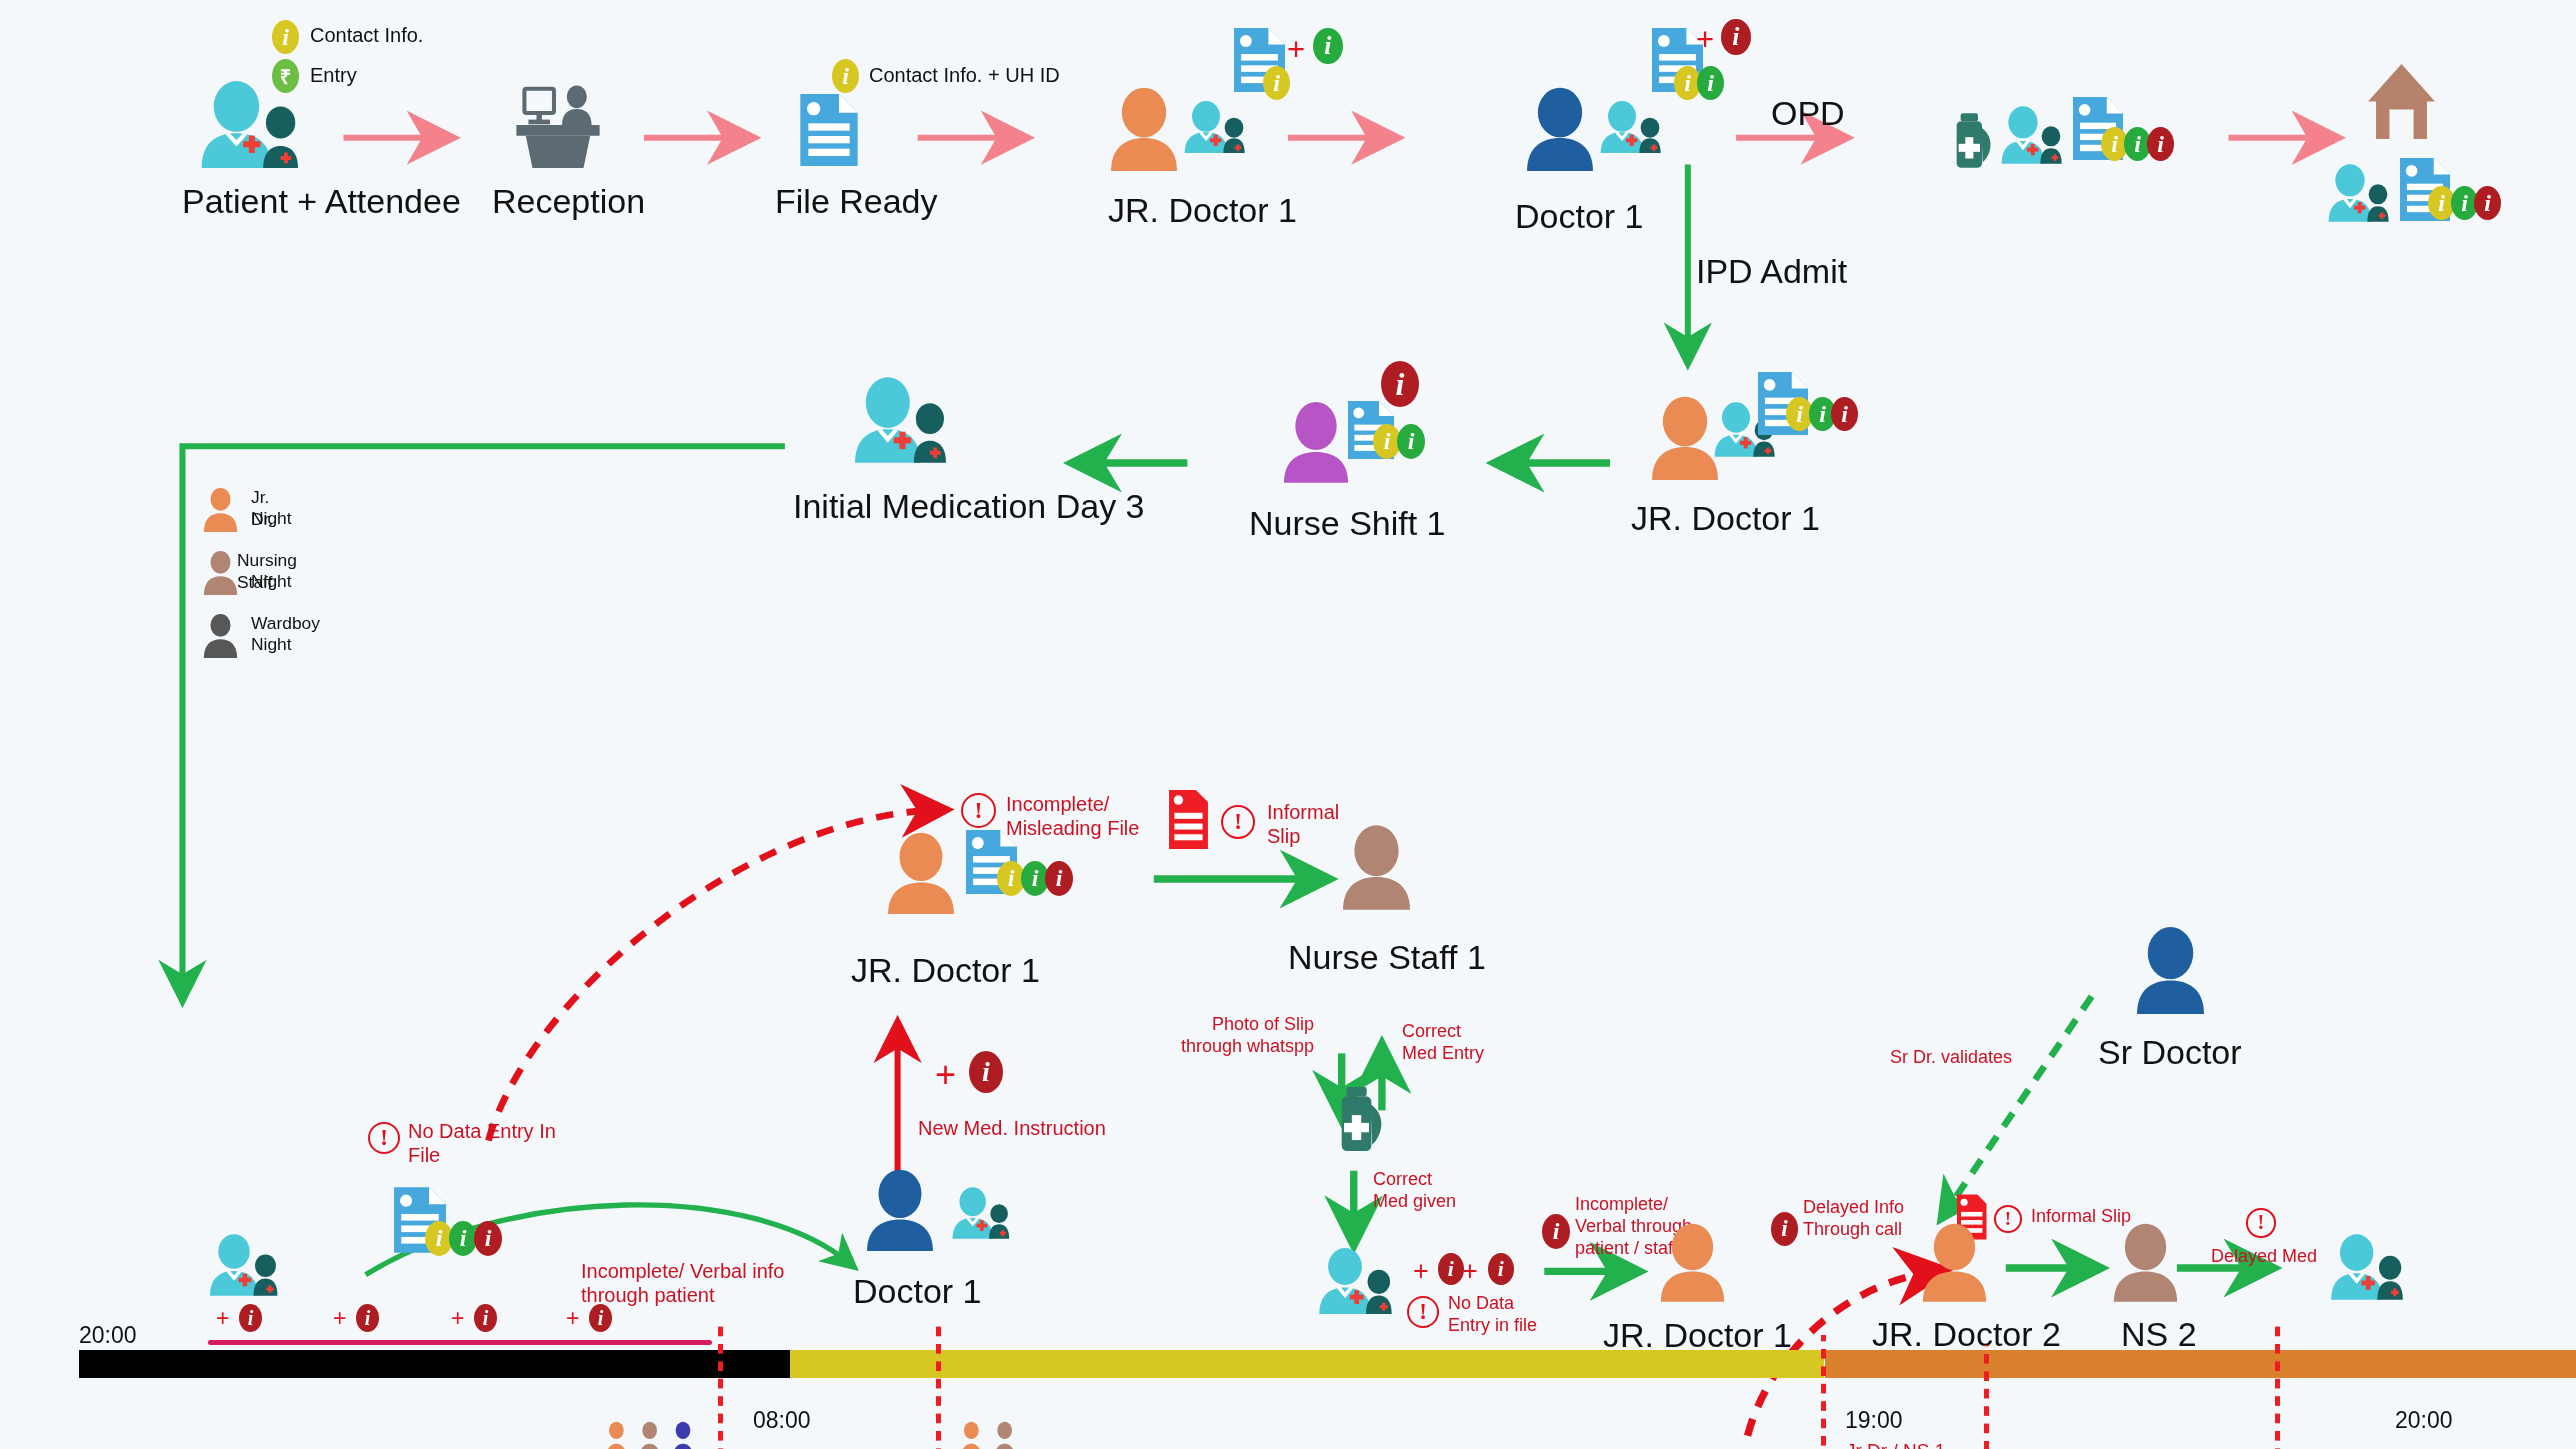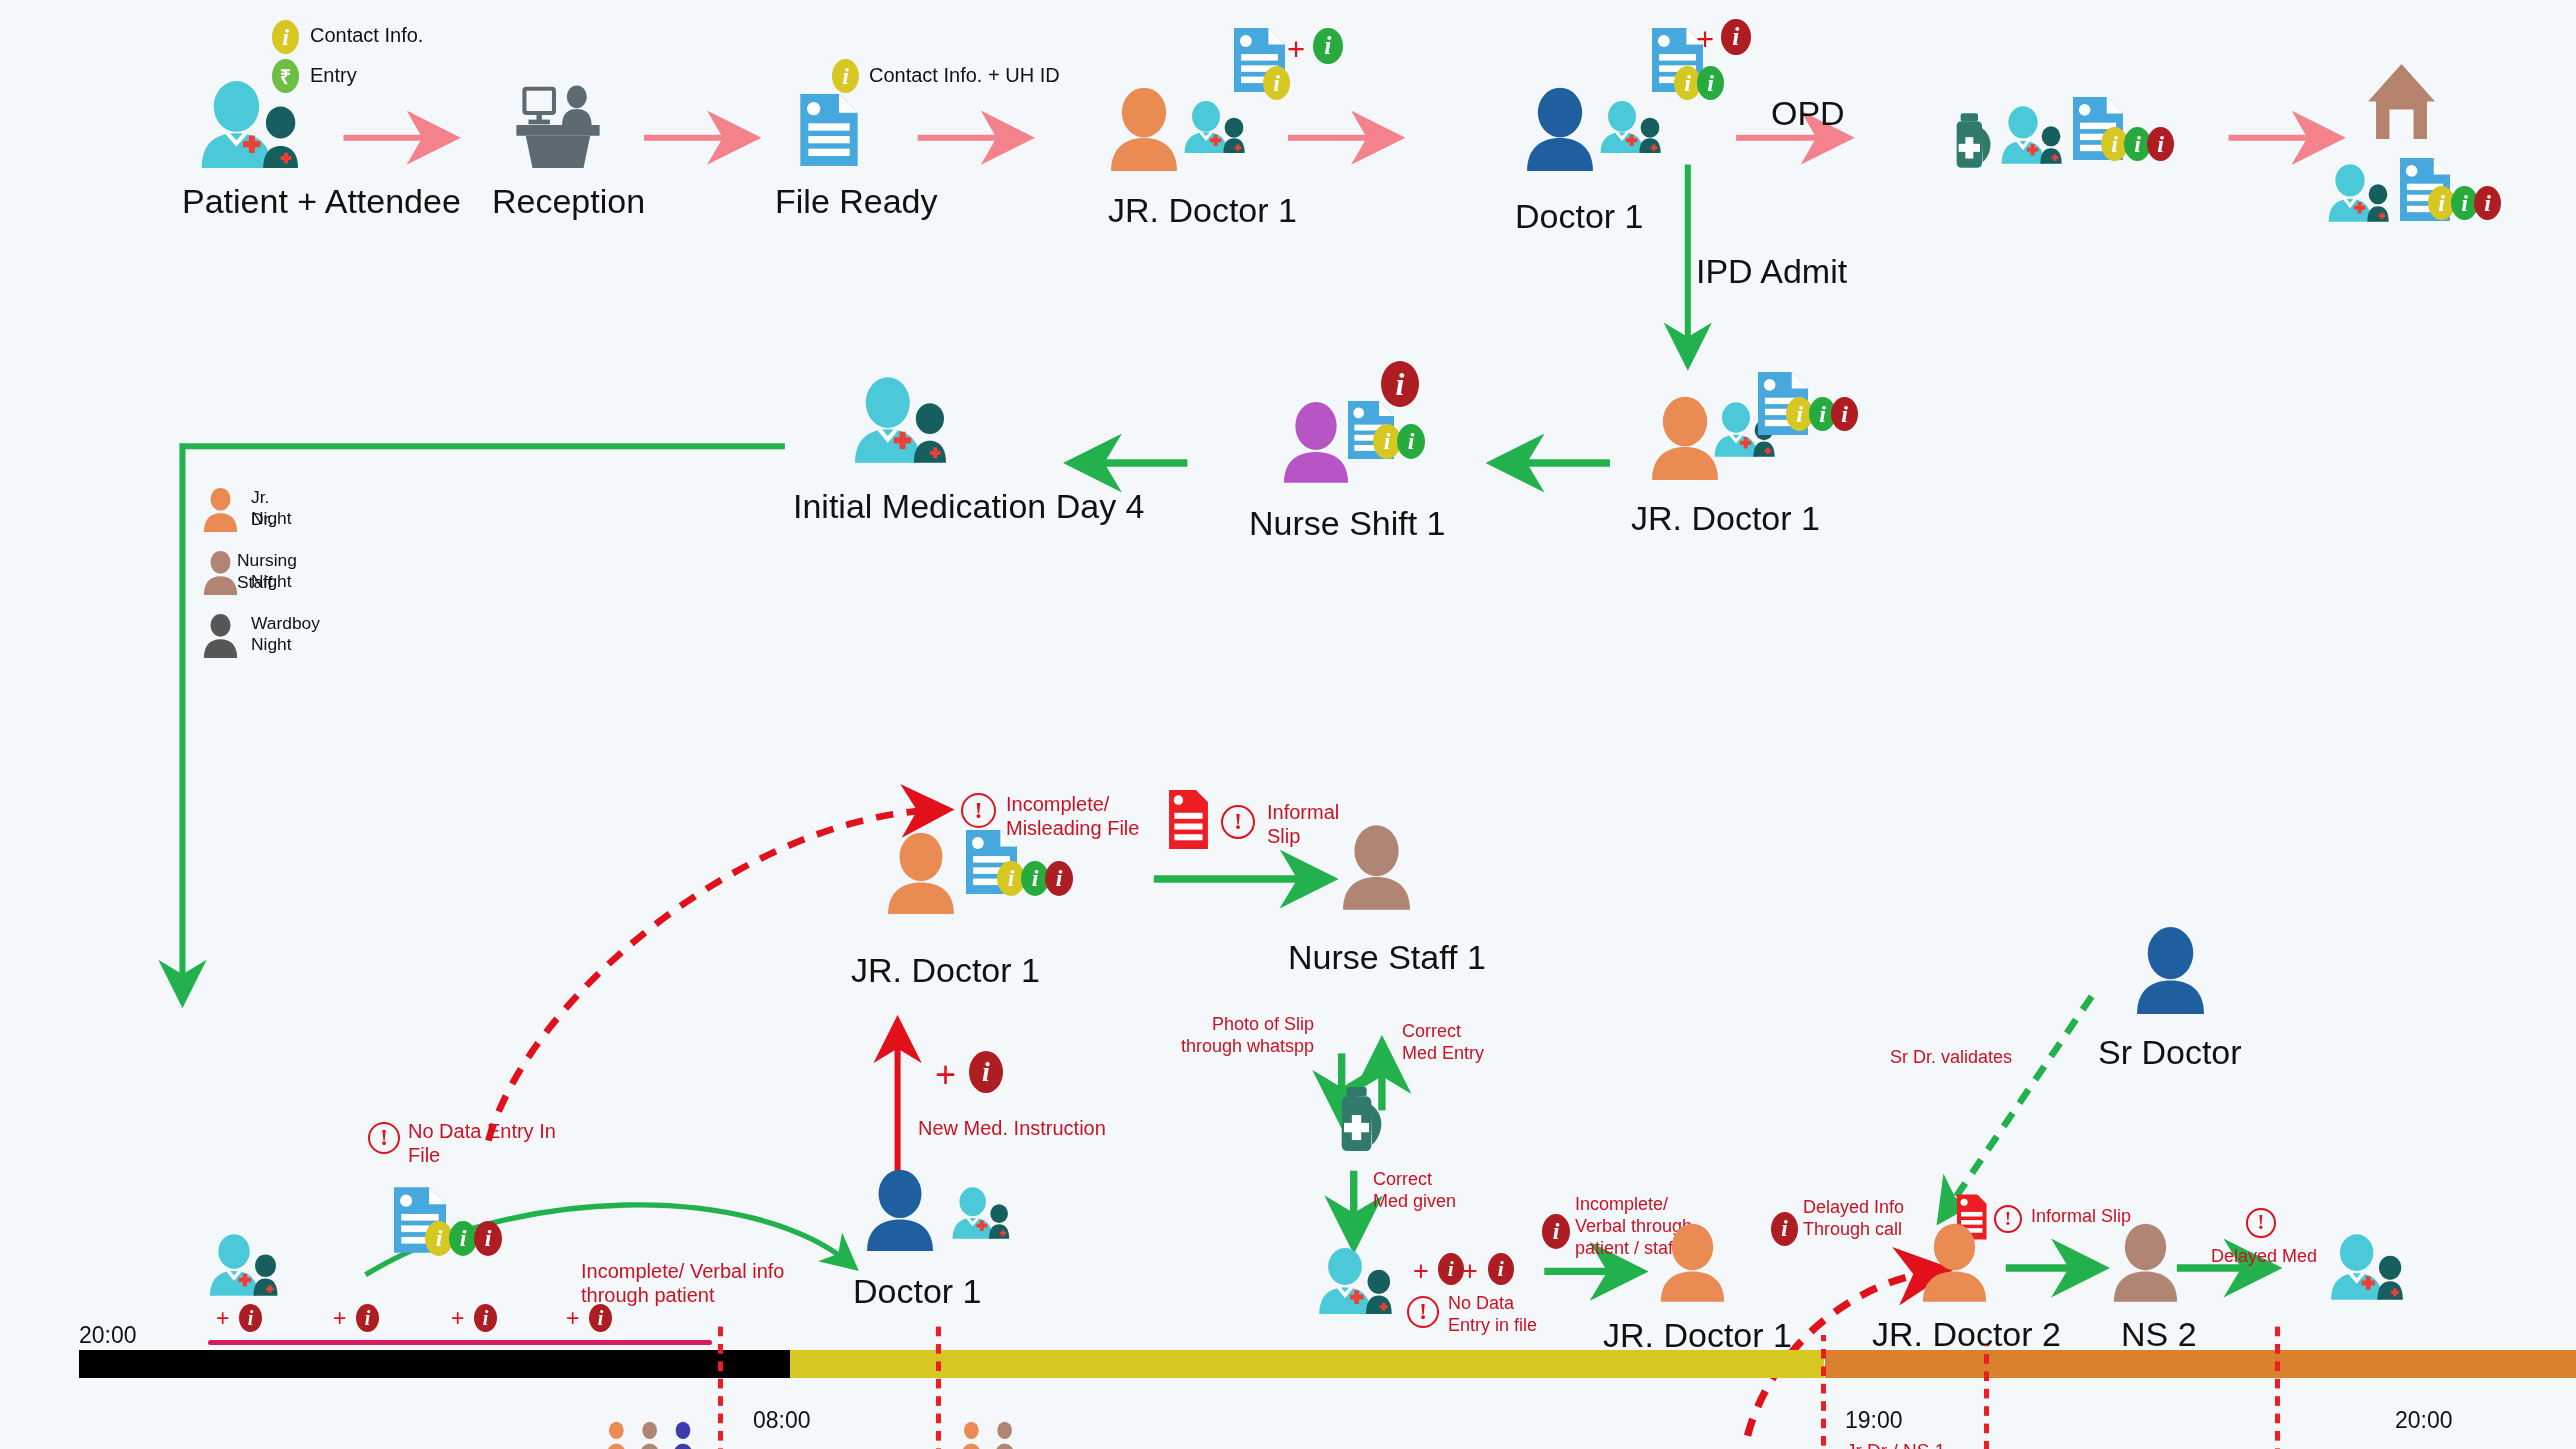--- a/index.html
+++ b/index.html
@@ -365,21 +365,21 @@
       <path d="M6,128 C6,92 28,78 55,78 C82,78 104,92 104,128 Z" fill="#4cc9d9"></path>
       <path d="M40,80 L55,98 L70,80 L64,78 L55,88 L46,78 Z" fill="#ffffff"></path>
       <rect x="64" y="90" width="26" height="9" fill="#ef3e36"></rect>
       <rect x="72.5" y="81.5" width="9" height="26" fill="#ef3e36"></rect>
       <ellipse cx="118" cy="62" rx="21" ry="23" fill="#175e5e"></ellipse>
       <path d="M94,128 C94,104 105,95 118,95 C131,95 142,104 142,128 Z" fill="#175e5e"></path>
       <rect x="118" y="110" width="16" height="6" fill="#ef3e36"></rect>
       <rect x="123" y="105" width="6" height="16" fill="#ef3e36"></rect>
     </svg>
   </div>
-  <div class="abs lbl-big" style="left:793px;top:487px">Initial Medication Day 4</div>
+  <div class="abs lbl-big" style="left:793px;top:487px">Initial Medication Day 3</div>
 
   <div class="abs" style="left:201px;top:488px">
 
     <div class="abs" style="left:0px;top:0px">
       <svg width="39" height="44" viewBox="0 0 58 66">
         <ellipse cx="29" cy="17" rx="15" ry="17" fill="#e98b52"></ellipse>
         <path d="M4,66 C4,47 14,38 29,38 C44,38 54,47 54,66 Z" fill="#e98b52"></path>
       </svg>
       <span class="abs legend-txt" style="left:50px;top:-1.3px">Jr. Dr.</span>
       <span class="abs legend-txt" style="left:50px;top:20px">Night</span>

